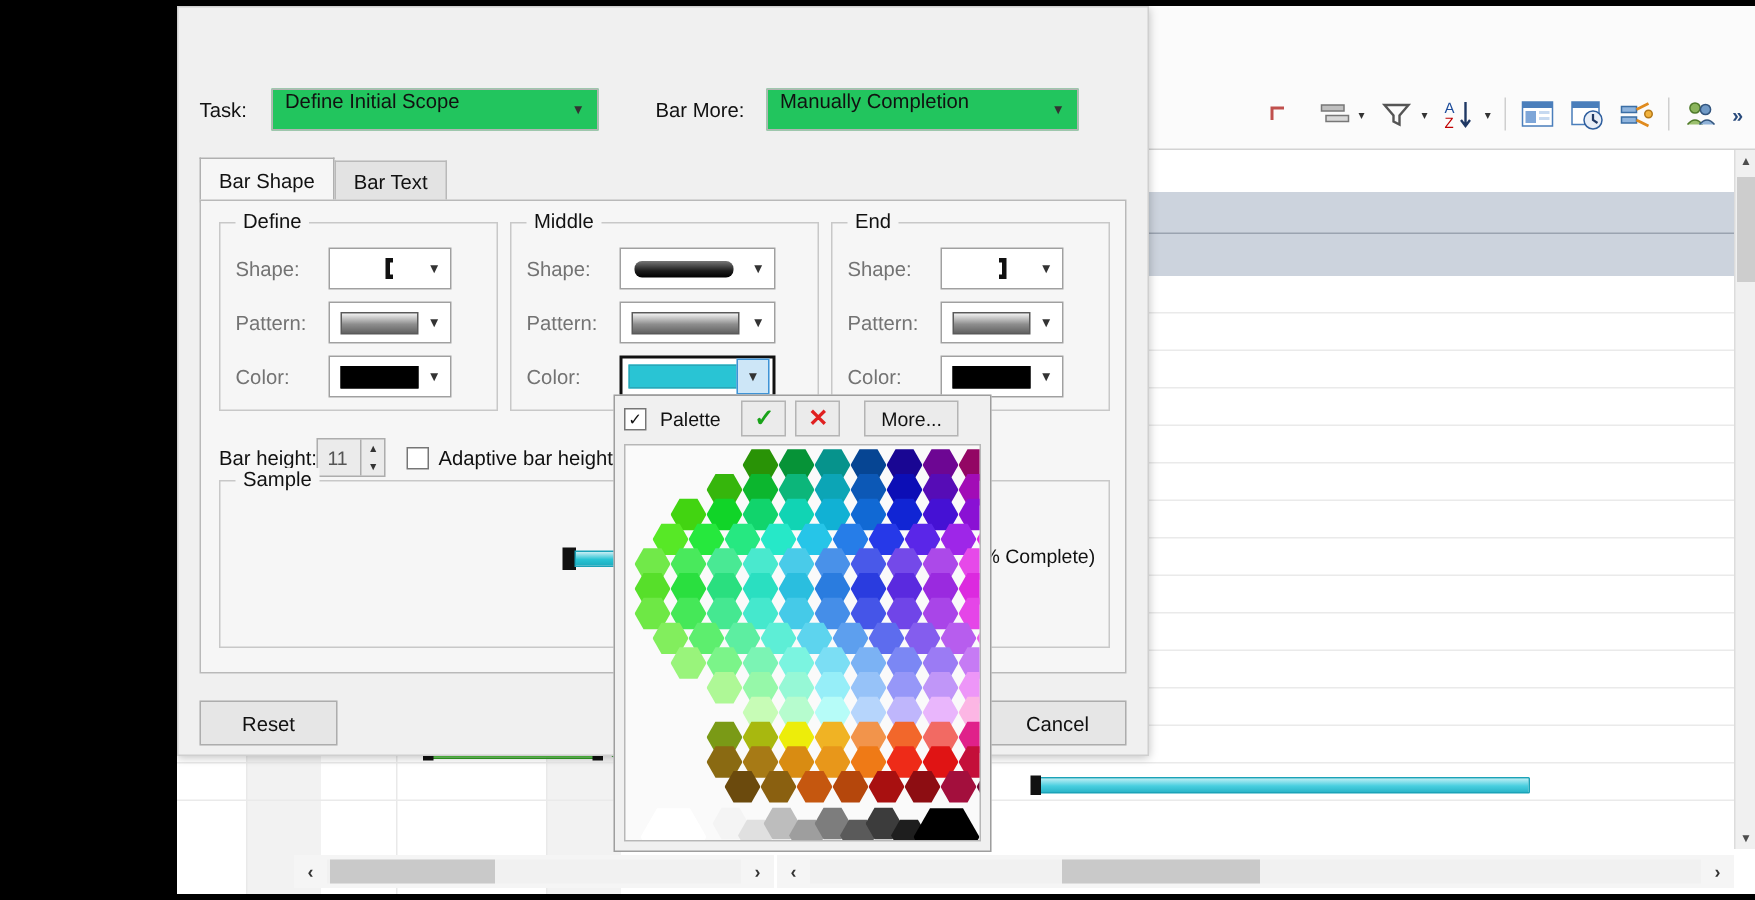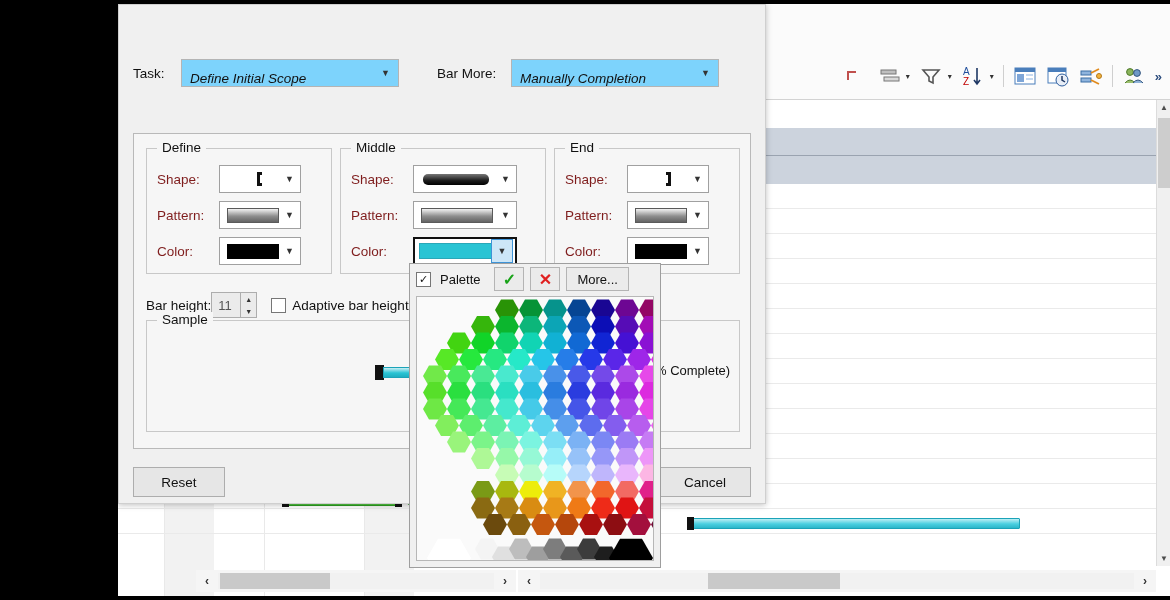--- a/index.html
+++ b/index.html
@@ -77,35 +77,35 @@
     position:absolute; left:118px; top:4px; width:648px; height:500px;
     background:#f0f0f0; border:1px solid #cfcfcf;
     box-shadow:0 1px 6px rgba(0,0,0,.25);
   }
   .dlg-title { position:absolute; left:0; top:0; width:100%; height:48px; background:#f0f0f0; }
   .dlg-title .t { position:absolute; left:14px; top:14px; font-size:15px; color:#555; }
   .dlg-close { position:absolute; right:8px; top:8px; width:34px; height:30px; display:flex; align-items:center; justify-content:center; color:#555; font-size:17px; }
 
   .rowline { position:absolute; display:flex; align-items:center; }
   .lbl { font-size:13.5px; color:#111; }
-  .combo { position:relative; background:#7dd3fc; border:1px solid #b4b4b4; height:28px; display:flex; align-items:flex-end;font-style:italic; }
+  .combo { position:relative; background:#22c55e; border:1px solid #b4b4b4; height:28px; display:flex; align-items:flex-start; }
   .combo .val { padding-left:8px; font-size:13.5px; color:#111; white-space:nowrap; overflow:hidden; }
   .combo .cv { position:absolute; right:8px; top:50%; transform:translateY(-50%); font-size:9px; color:#333; }
 
   .tabs { position:absolute; left:14px; top:100px; display:flex; align-items:flex-end; }
   .tab { height:28px; padding:0 12px; display:flex; align-items:center; font-size:13.5px; color:#111; background:#e3e3e3; border:1px solid #b9b9b9; border-bottom:none; }
   .tab.active { background:#f6f6f6; height:30px; border-color:#b0b0b0; }
 
   .panel { position:absolute; left:14px; top:128px; right:14px; height:316px; background:#f6f6f6; border:1px solid #b9b9b9; }
 
   .group { position:absolute; border:1px solid #c8c8c8; }
   .group > .gt { position:absolute; left:10px; top:-9px; background:#f6f6f6; padding:0 5px; font-size:13.5px; color:#111; }
 
   .frow { position:absolute; display:flex; align-items:center; }
-  .frow .fl { width:62px; font-size:13.5px; color:#7f1d1d; }
+  .frow .fl { width:62px; font-size:13.5px; color:#737373; }
   .sbox { position:relative; width:82px; height:28px; background:#fff; border:1px solid #a0a0a0; display:flex; align-items:center; justify-content:center; }
   .sbox .cv { position:absolute; right:6px; top:50%; transform:translateY(-50%); font-size:9px; color:#333; }
   .swatch { width:52px; height:15px; margin-right:14px; }
   .pat-grad { background:linear-gradient(#f3f3f3,#8e8e8e 55%,#636363); border:1px solid #5a5a5a; }
   .sw-black { background:#000; border:1px solid #000; }
 
   .spin { position:relative; width:46px; height:26px; background:#ebebeb; border:1px solid #adadad; display:flex; align-items:center; }
   .spin .sv { padding-left:6px; font-size:13px; color:#555; }
   .spin .arrows { position:absolute; right:0; top:0; width:16px; height:100%; border-left:1px solid #adadad; display:flex; flex-direction:column; }
   .spin .arrows div { flex:1; display:flex; align-items:center; justify-content:center; font-size:7px; color:#333; }
@@ -331,20 +331,24 @@
         <span class="val">Define Initial Scope</span>
         <span class="cv">▼</span>
       </div>
       <span class="lbl" style="margin-left:38px; width:74px;">Bar More:</span>
       <div class="combo" style="width:208px;">
         <span class="val">Manually Completion</span>
         <span class="cv">▼</span>
       </div>
     </div>
 
+    <div class="tabs">
+      <div class="tab active">Bar Shape</div>
+      <div class="tab">Bar Text</div>
+    </div>
 
     <div class="panel">
 
       <div class="group" style="left:12px; top:14px; width:186px; height:126px;">
         <span class="gt">Define</span>
         <div class="frow" style="left:10px; top:16px;">
           <span class="fl">Shape:</span>
           <div class="sbox">
             <svg width="14" height="16" viewBox="0 0 14 16">
               <path d="M9 1 L4 1 L4 15 L9 15 L9 12 L7 12 L7 4 L9 4 Z" fill="#111"></path>
@@ -445,21 +449,21 @@
 
     <div class="btn" style="position:absolute; left:14px; top:462px; width:92px;">Reset</div>
     <div class="btn" style="position:absolute; left:540px; top:462px; width:92px;">Cancel</div>
 
     <div class="popup">
       <div class="pop-head">
         <span class="cbox">✓</span>
         <span class="ptxt">Palette</span>
         <div class="pbtn check" style="margin-left:8px;">✓</div>
         <div class="pbtn cross">✕</div>
-        <div class="pbtn more" style="">More...</div>
+        <div class="pbtn more" style="margin-left:10px;">More...</div>
       </div>
       <div class="pop-body">
         <div class="hexwrap" id="hexwrap">
             <div class="hex" style="left: 78px; top: 2px; background: rgb(41, 147, 6);"></div>
             <div class="hex" style="left: 102px; top: 2px; background: rgb(6, 147, 55);"></div>
             <div class="hex" style="left: 126px; top: 2px; background: rgb(6, 147, 140);"></div>
             <div class="hex" style="left: 150px; top: 2px; background: rgb(6, 69, 147);"></div>
             <div class="hex" style="left: 174px; top: 2px; background: rgb(25, 6, 147);"></div>
             <div class="hex" style="left: 198px; top: 2px; background: rgb(109, 6, 147);"></div>
             <div class="hex" style="left: 222px; top: 2px; background: rgb(147, 6, 100);"></div>

